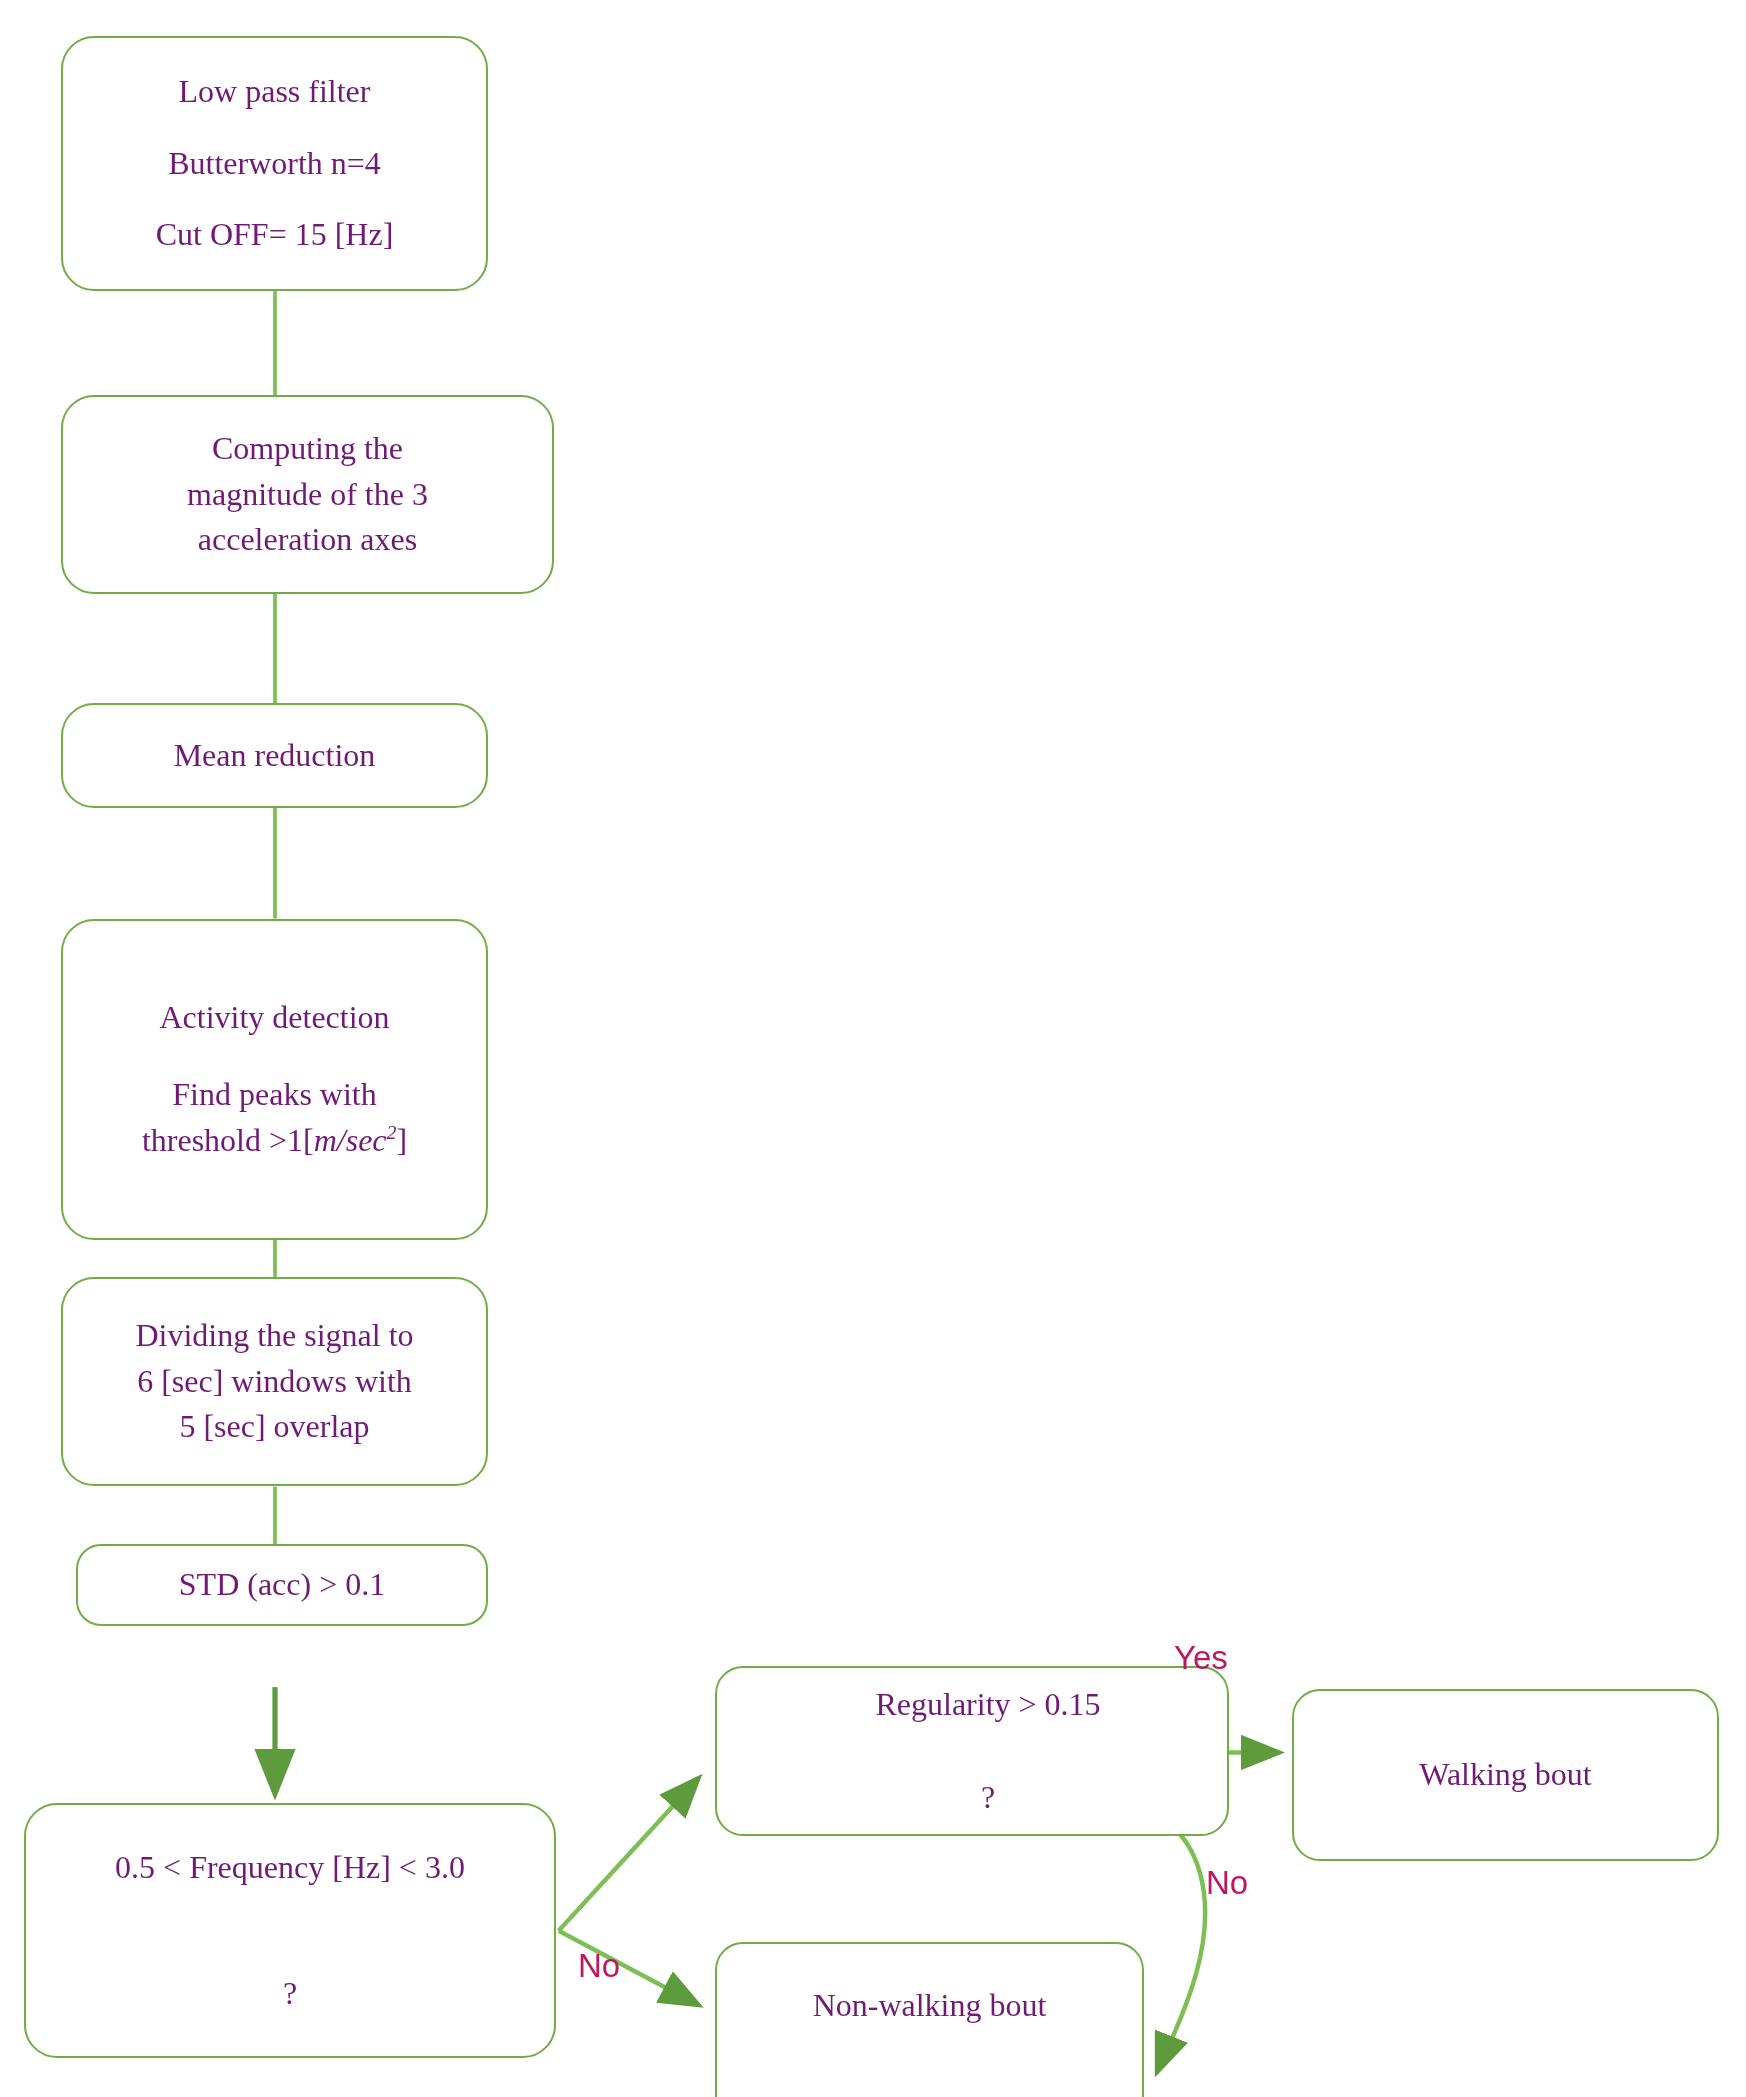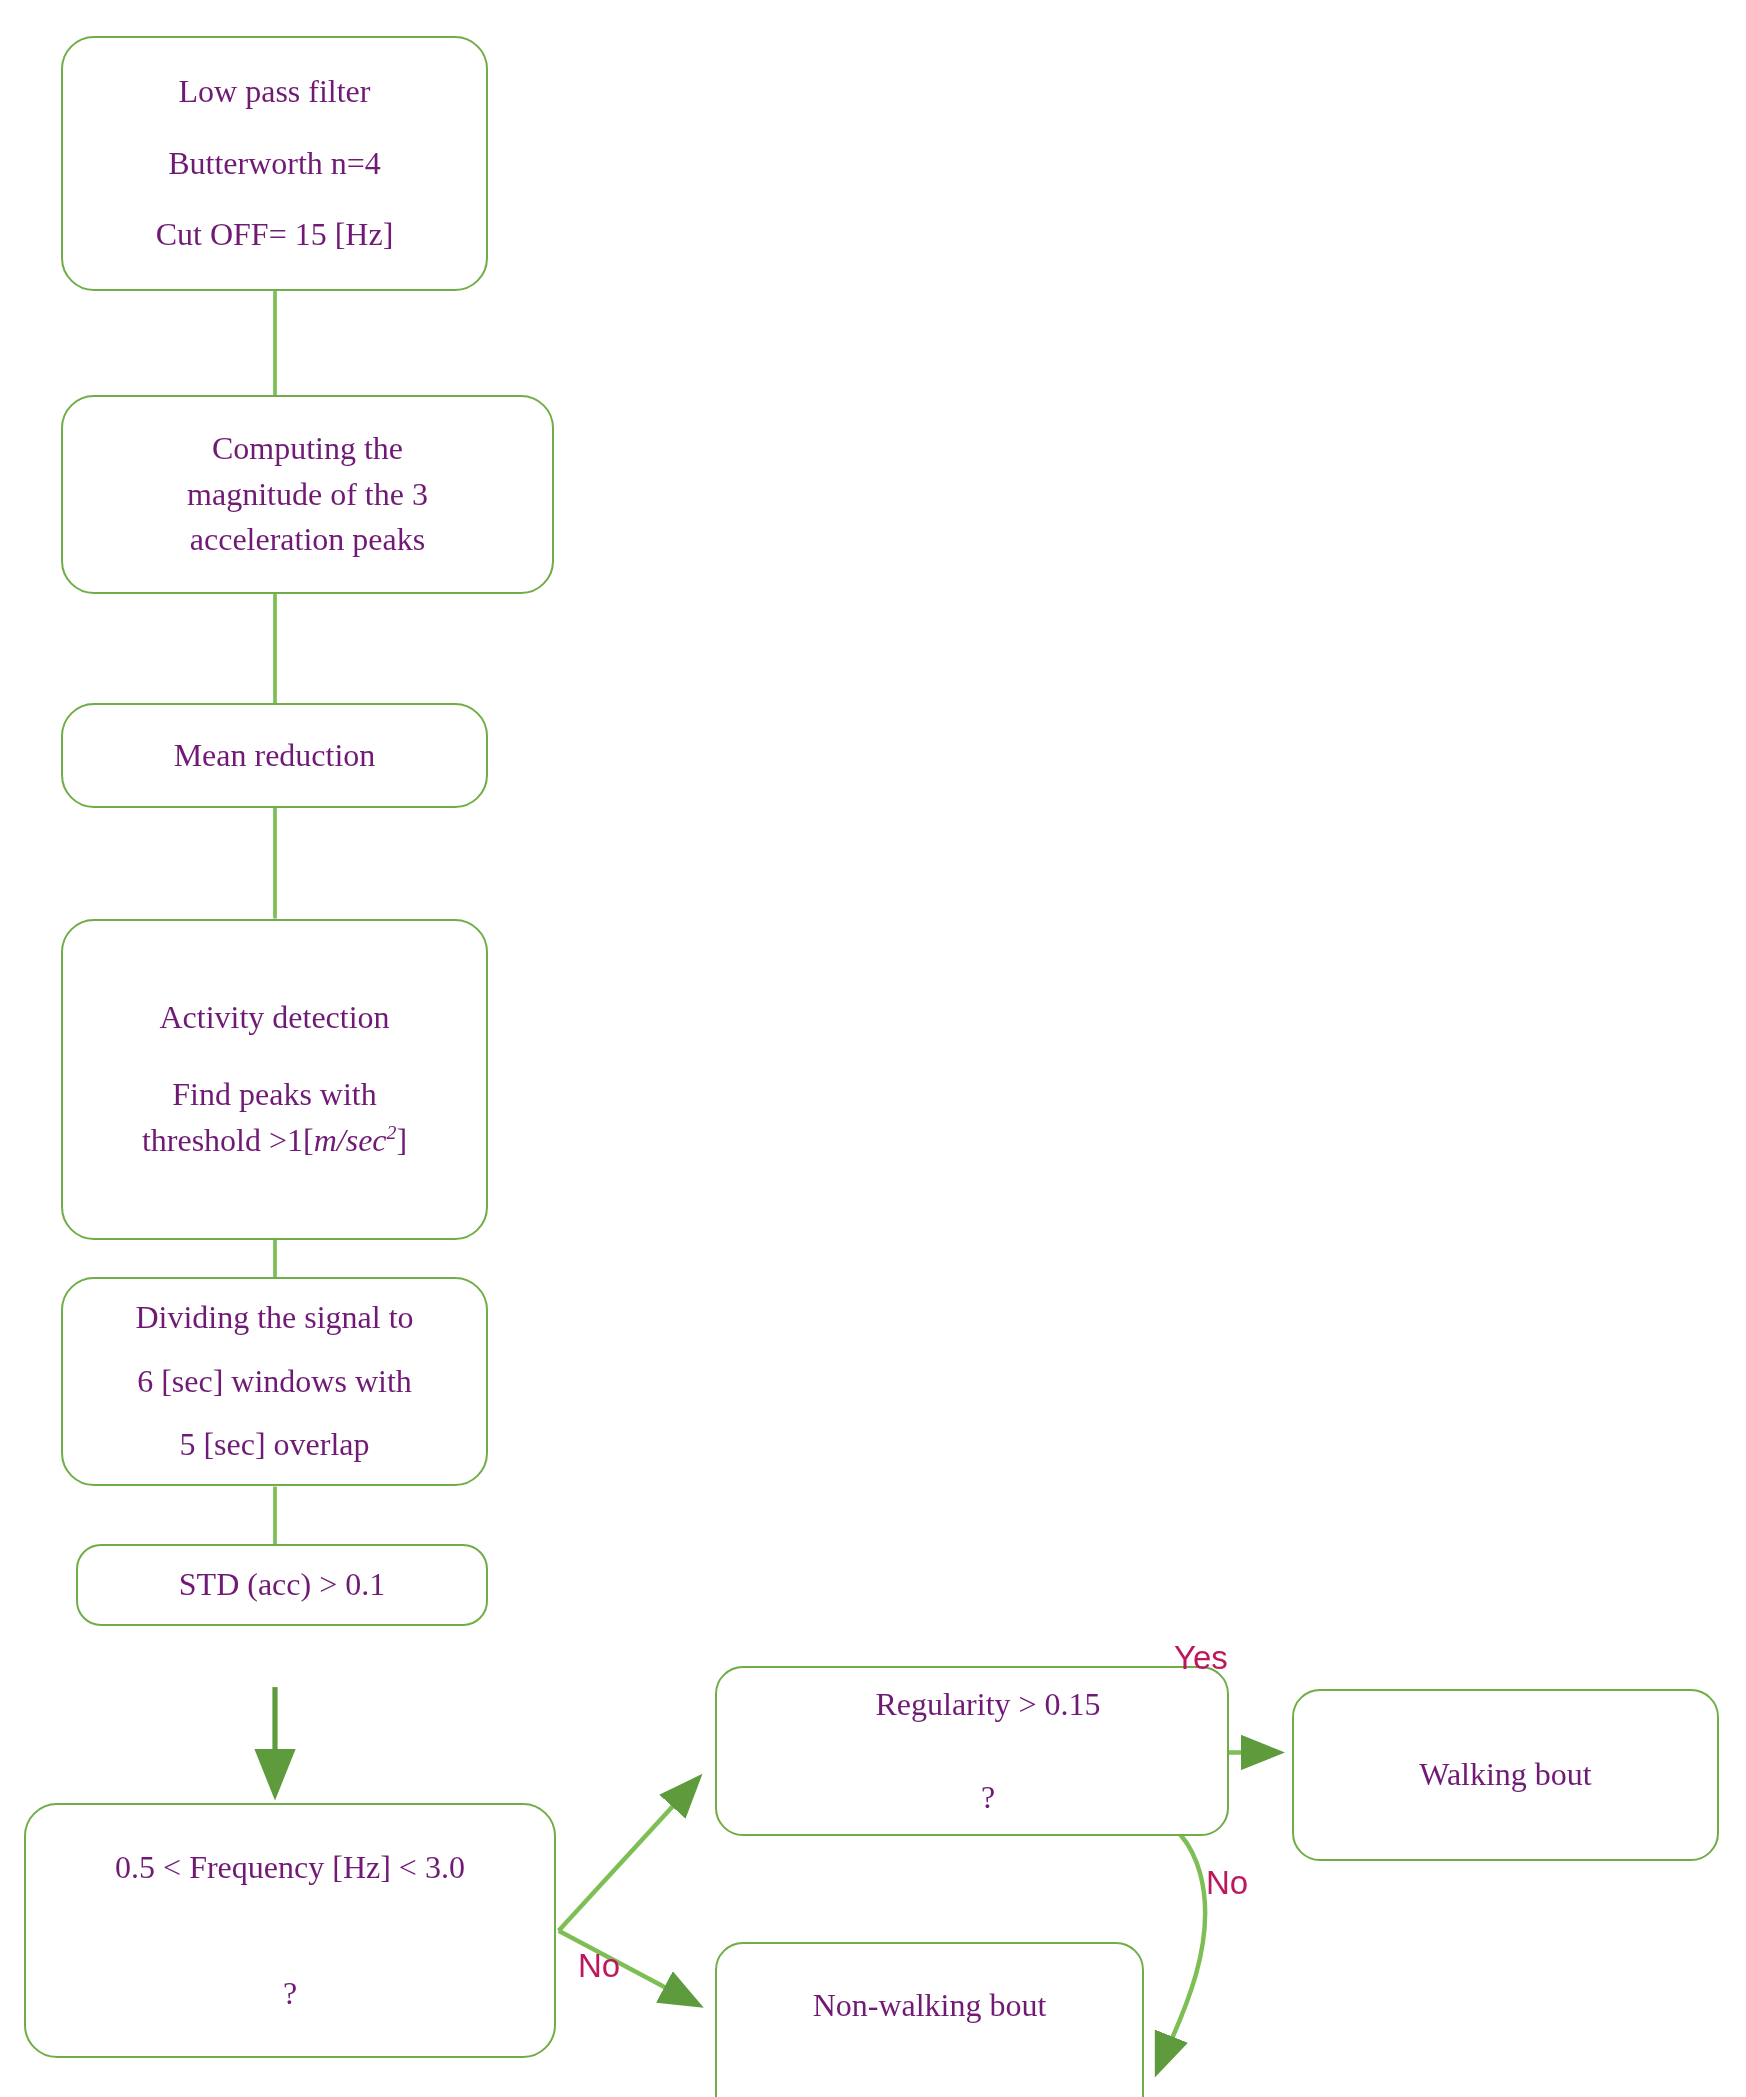--- a/index.html
+++ b/index.html
@@ -107,36 +107,36 @@
 
   <div class="node loose" style="left:61px; top:36px; width:427px; height:255px;">
     <span class="line">Low pass filter</span>
     <span class="line">Butterworth n=4</span>
     <span class="line">Cut OFF= 15 [Hz]</span>
   </div>
 
   <div class="node tight" style="left:61px; top:395px; width:493px; height:199px;">
     <span class="line">Computing the</span>
     <span class="line">magnitude of the 3</span>
-    <span class="line">acceleration peaks</span>
+    <span class="line">acceleration axes</span>
   </div>
 
   <div class="node" style="left:61px; top:703px; width:427px; height:105px;">
     <span class="line">Mean reduction</span>
   </div>
 
   <div class="node" style="left:61px; top:919px; width:427px; height:321px;">
     <span class="line" style="margin-bottom:39px;">Activity detection</span>
     <span class="line" style="margin-bottom:7.4px;">Find peaks with</span>
     <span class="line">
       <span>threshold &gt;1[</span><span class="mathit"><span>m/sec</span><sup>2</sup></span><span>]</span>
     </span>
   </div>
 
-  <div class="node tight" style="left:61px; top:1277px; width:427px; height:209px;gap:18px;">
+  <div class="node tight" style="left:61px; top:1277px; width:427px; height:209px;">
     <span class="line">Dividing the signal to</span>
     <span class="line">6 [sec] windows with</span>
     <span class="line">5 [sec] overlap</span>
   </div>
 
   <div class="node" style="left:76px; top:1544px; width:412px; height:82px; border-radius:25px;">
     <span class="line">STD (acc) &gt; 0.1</span>
   </div>
 
   <div class="node qgap" style="left:24px; top:1803px; width:532px; height:255px;gap:33px;">

